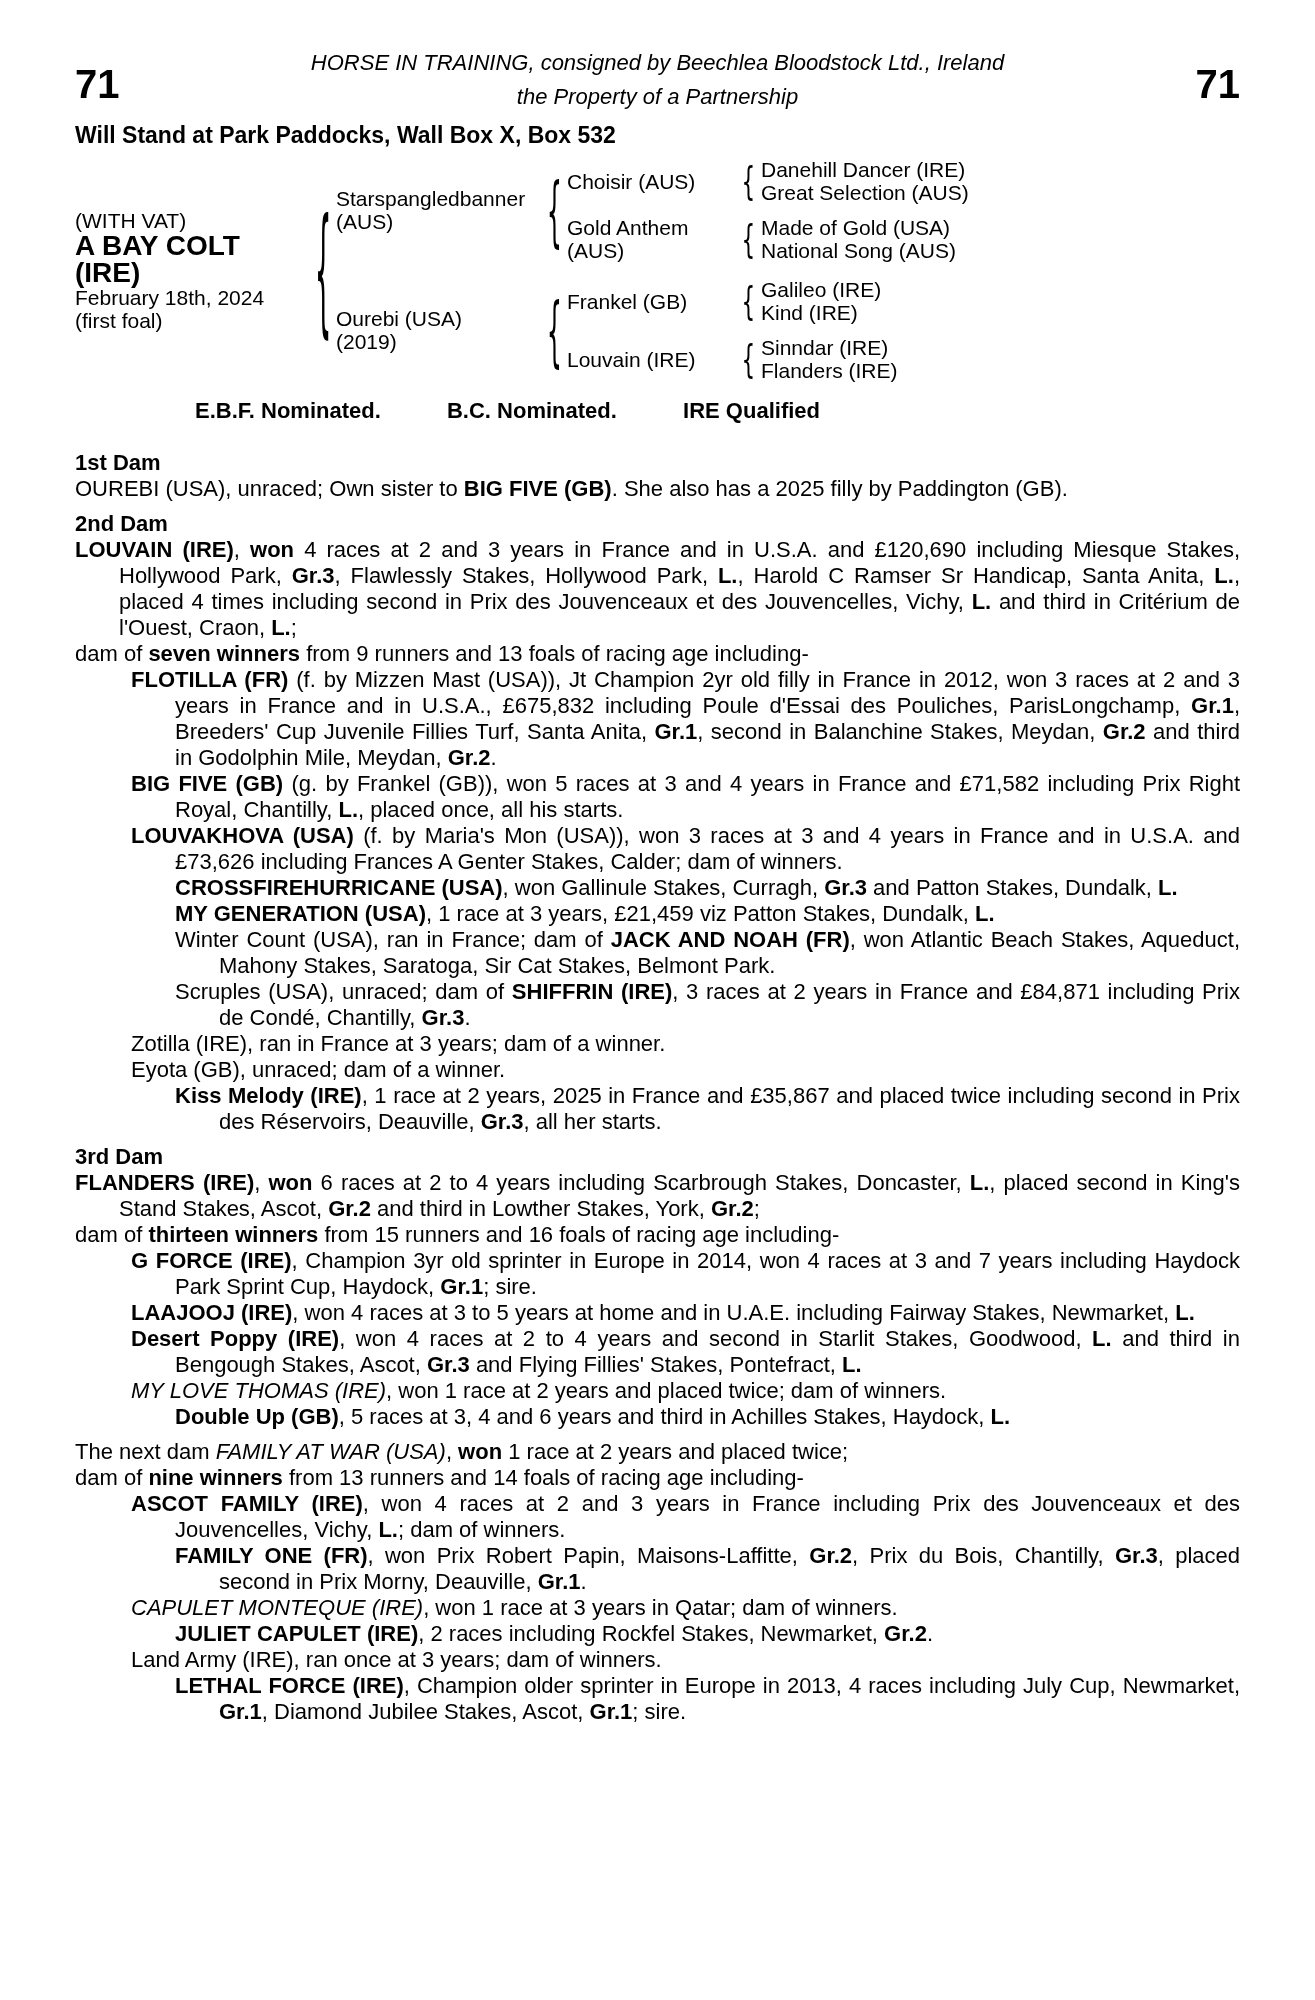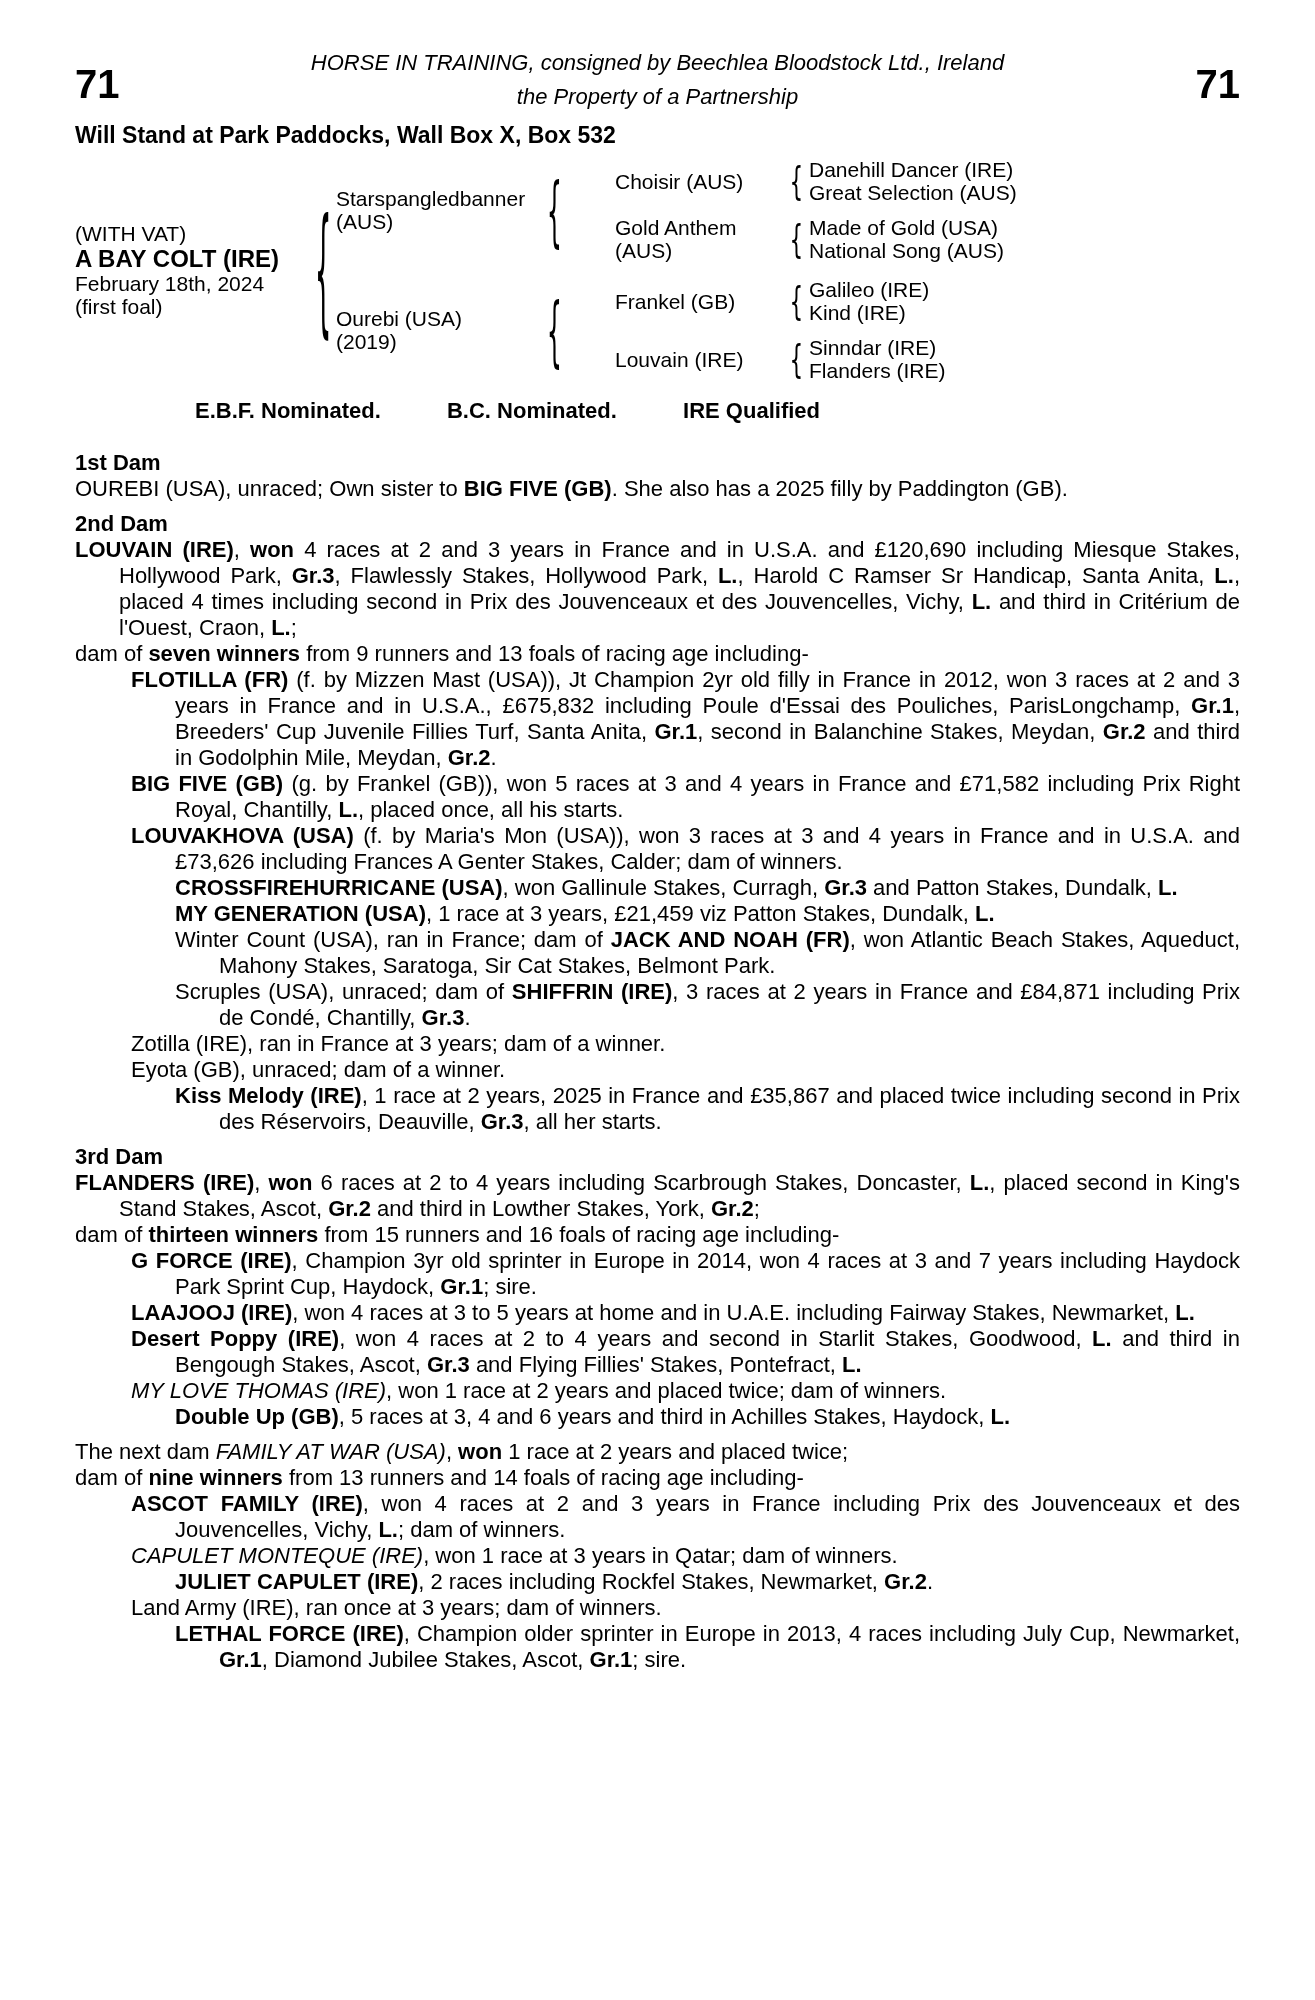--- a/index.html
+++ b/index.html
@@ -17,32 +17,32 @@
   .consignor { font-style:italic; }
   .property { font-style:italic; margin-top:8px; }
   .lot { position:absolute; top:14px; font-size:40px; line-height:40px; font-weight:bold; }
   .lot.left { left:0; }
   .lot.right { right:0; }
   .stand { margin-top:12px; text-align:left; font-weight:bold; font-size:23px; }
 
   
   .ped { display:flex; align-items:center; margin-top:10px; font-size:21px; line-height:23px; }
   .subj { width:235px; flex:0 0 235px; }
-  .subj .subj-name { font-weight:bold; font-size:24px; line-height:27px; }
+  .subj .subj-name { font-weight:bold; font-size:28px; line-height:27px; }
   .brace { display:flex; align-items:center; justify-content:center; width:26px; flex:0 0 26px; }
   .brace::before { content:"{"; display:block; font-family:"DejaVu Sans",sans-serif; font-size:48px; }
   .b-lg::before { transform:scale(0.55,2.9); }
   .b-md::before { transform:scale(0.50,1.60); }
   .b-sm::before { transform:scale(0.45,0.80); }
   .parents { display:flex; flex-direction:column; gap:16px; }
   .parent { display:flex; align-items:center; }
   .par-name { width:205px; flex:0 0 205px; }
   .gp-stack { display:flex; flex-direction:column; gap:12px; }
   .gp-row { display:flex; align-items:center; }
-  .gp-name { width:168px; flex:0 0 168px;margin-left:48px; }
+  .gp-name { width:168px; flex:0 0 168px; }
   .ggp-stack { width:250px; }
 
   
   .noms { display:flex; justify-content:space-between; width:625px; margin:16px 0 16px 120px; font-weight:bold; }
 
   
   .sections { margin-top:26px; }
   .sections section { margin-top:9px; }
   .sections section:first-child { margin-top:0; }
   .dam-head { font-weight:bold; }
@@ -162,20 +162,21 @@
         <p class="p lvl1"><span class="b">G FORCE (IRE)</span>, Champion 3yr old sprinter in Europe in 2014, won 4 races at 3 and 7 years including Haydock Park Sprint Cup, Haydock, <span class="b">Gr.1</span>; sire.</p>
         <p class="p lvl1"><span class="b">LAAJOOJ (IRE)</span>, won 4 races at 3 to 5 years at home and in U.A.E. including Fairway Stakes, Newmarket, <span class="b">L.</span></p>
         <p class="p lvl1"><span class="b">Desert Poppy (IRE)</span>, won 4 races at 2 to 4 years and second in Starlit Stakes, Goodwood, <span class="b">L.</span> and third in Bengough Stakes, Ascot, <span class="b">Gr.3</span> and Flying Fillies' Stakes, Pontefract, <span class="b">L.</span></p>
         <p class="p lvl1"><span class="i">MY LOVE THOMAS (IRE)</span>, won 1 race at 2 years and placed twice; dam of winners.</p>
         <p class="p lvl2"><span class="b">Double Up (GB)</span>, 5 races at 3, 4 and 6 years and third in Achilles Stakes, Haydock, <span class="b">L.</span></p>
       </section>
       <section>
         <p class="p lvl0">The next dam <span class="i">FAMILY AT WAR (USA)</span>, <span class="b">won</span> 1 race at 2 years and placed twice;</p>
         <p class="p lvl0">dam of <span class="b">nine winners</span> from 13 runners and 14 foals of racing age including-</p>
         <p class="p lvl1"><span class="b">ASCOT FAMILY (IRE)</span>, won 4 races at 2 and 3 years in France including Prix des Jouvenceaux et des Jouvencelles, Vichy, <span class="b">L.</span>; dam of winners.</p>
+        <p class="p lvl2"><span class="b">FAMILY ONE (FR)</span>, won Prix Robert Papin, Maisons-Laffitte, <span class="b">Gr.2</span>, Prix du Bois, Chantilly, <span class="b">Gr.3</span>, placed second in Prix Morny, Deauville, <span class="b">Gr.1</span>.</p>
         <p class="p lvl1"><span class="i">CAPULET MONTEQUE (IRE)</span>, won 1 race at 3 years in Qatar; dam of winners.</p>
         <p class="p lvl2"><span class="b">JULIET CAPULET (IRE)</span>, 2 races including Rockfel Stakes, Newmarket, <span class="b">Gr.2</span>.</p>
         <p class="p lvl1">Land Army (IRE), ran once at 3 years; dam of winners.</p>
         <p class="p lvl2"><span class="b">LETHAL FORCE (IRE)</span>, Champion older sprinter in Europe in 2013, 4 races including July Cup, Newmarket, <span class="b">Gr.1</span>, Diamond Jubilee Stakes, Ascot, <span class="b">Gr.1</span>; sire.</p>
       </section>
     </div>
 
 </div>
 
 </body></html>

